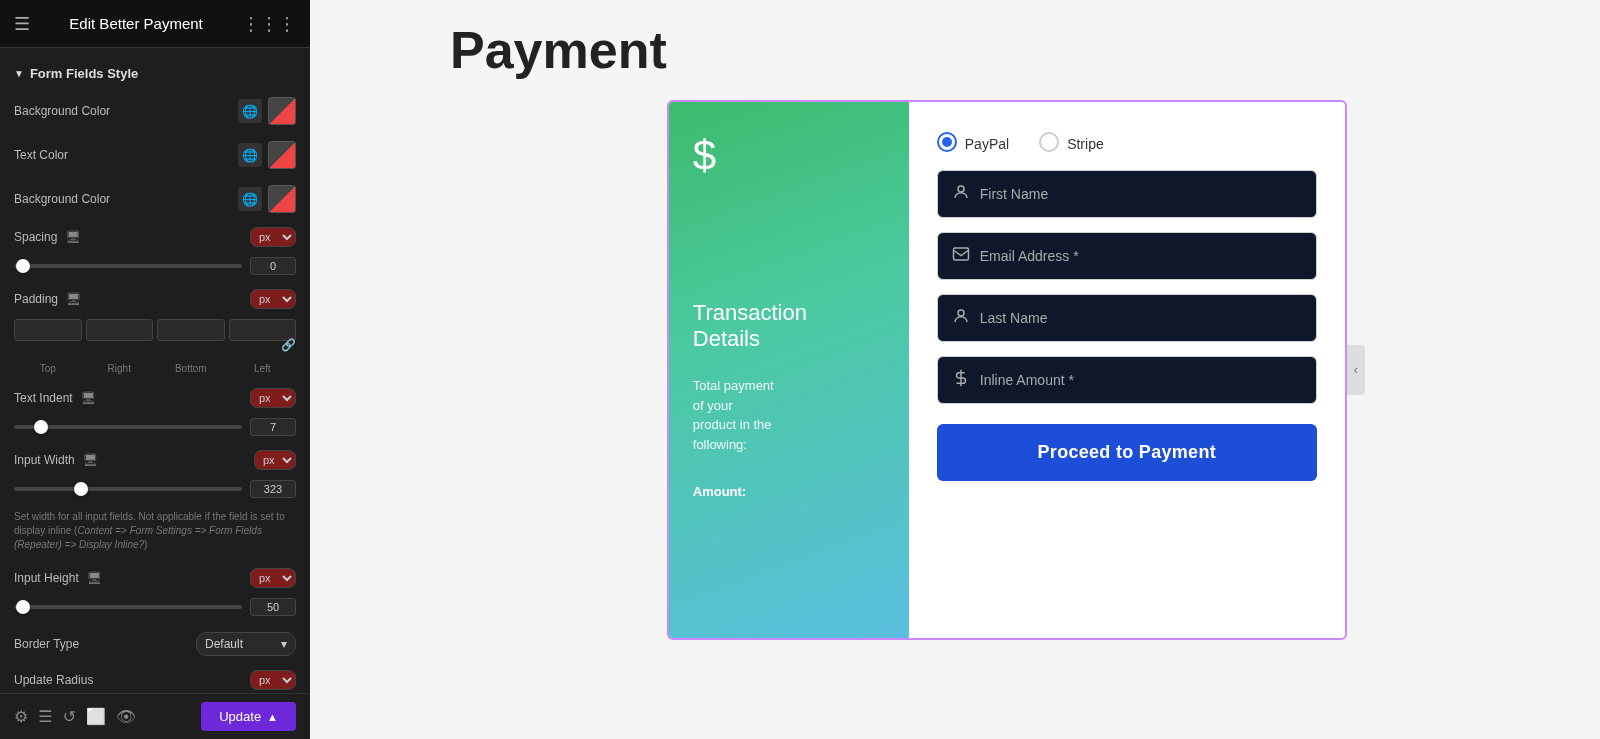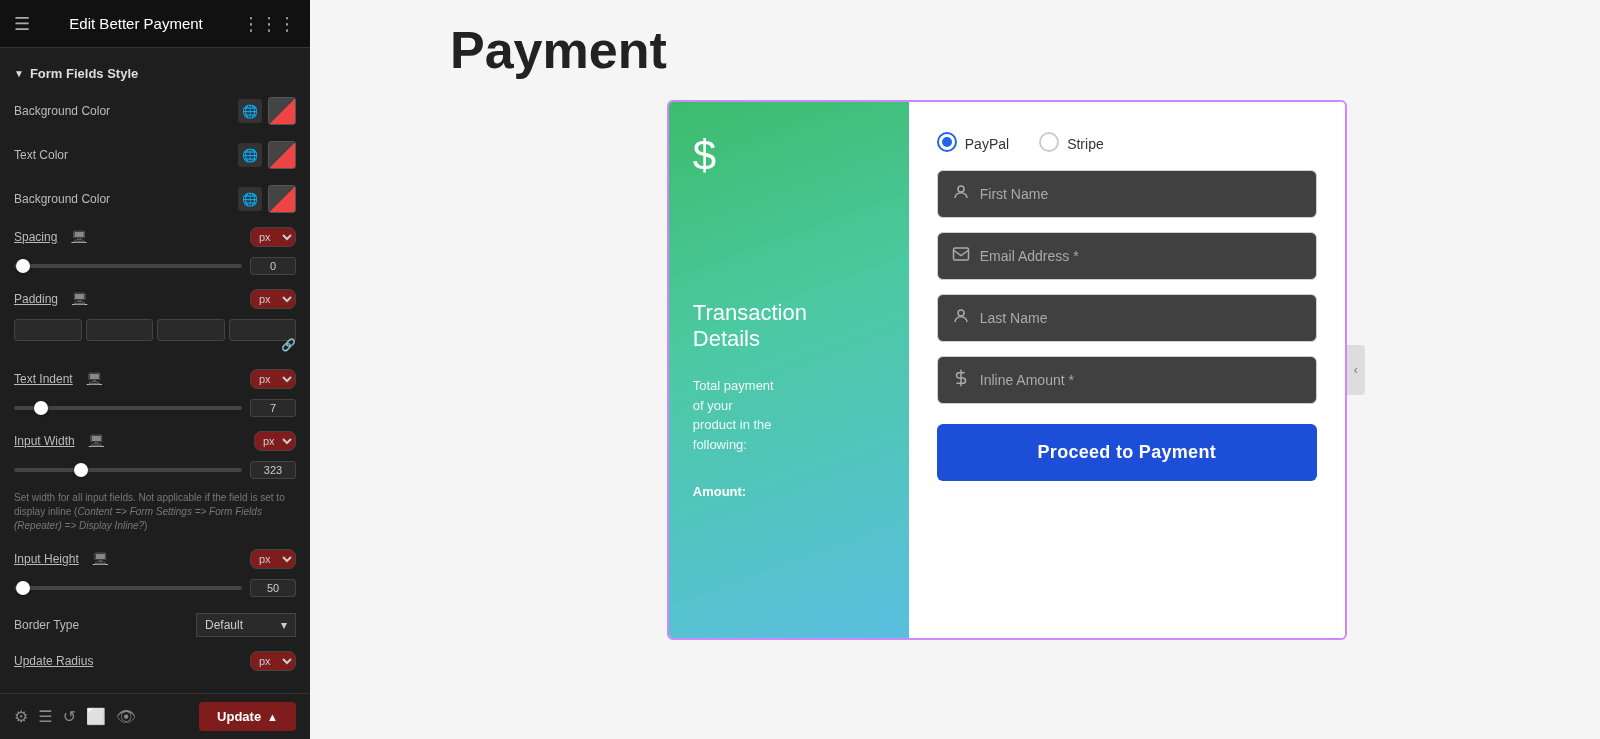--- a/index.html
+++ b/index.html
@@ -131,21 +131,21 @@
       padding: 2px 4px;
       border-radius: 7px;
       cursor: pointer;
     }
     .monitor-icon {
       font-size: 12px;
       color: #888;
       margin-left: 4px;
     }
     .label-with-icon {
-      display: flex; align-items: center; gap: 10px; text-decoration: underline;
+      display: flex; align-items: center; gap: 4px;
     }
     .padding-grid {
       display: grid;
       grid-template-columns: repeat(4, 1fr);
       gap: 4px;
       padding: 4px 14px 4px;
       position: relative;
     }
     .padding-input {
       background: #2a2a2a;
@@ -179,21 +179,21 @@
     .hint-text {
       font-size: 10px;
       color: #777;
       padding: 4px 14px 10px;
       line-height: 1.4;
     }
     .hint-text em { font-style: italic; }
     .select-control {
       background: #2a2a2a;
       border: 1px solid #444;
-      border-radius: 0;
+      border-radius: 10px;
       color: #ccc;
       font-size: 12px;
       padding: 4px 8px;
       min-width: 100px;
       cursor: pointer;
       display: flex; align-items: center; justify-content: space-between;
     }
 
     
     .sidebar-footer {
@@ -202,27 +202,27 @@
       display: flex;
       align-items: center;
       gap: 10px;
     }
     .footer-icon {
       color: #888;
       font-size: 16px;
       cursor: pointer;
     }
     .update-btn {
-      background: #7f1d1d;
+      background: #6d28d9;
       color: #fff;
       border: none;
       border-radius: 4px;
       padding: 7px 18px;
       font-size: 13px;
-      font-weight: 700;
+      font-weight: 400;
       cursor: pointer;
       display: flex; align-items: center; gap: 6px;
     }
     .update-chevron { font-size: 11px; }
     .footer-spacer { flex: 1; }
 
     
     .main-content {
       flex: 1;
       display: flex;
@@ -317,21 +317,21 @@
       border-radius: 50%;
       background: #2563eb;
     }
     .form-field {
       display: flex;
       align-items: center;
       border: 1.5px solid #d0d0d0;
       border-radius: 6px;
       padding: 12px 14px;
       gap: 10px;
-      background: #404040;
+      background: #0f172a;
     }
     .field-icon {
       color: #aaa;
       font-size: 16px;
       flex-shrink: 0;
     }
     .field-placeholder {
       color: #aaa;
       font-size: 14px;
     }
@@ -432,20 +432,26 @@
         <option>px</option>
         <option>em</option>
       </select>
     </div>
     <div class="padding-grid">
       <input class="padding-input" type="text" value="" style="">
       <input class="padding-input" type="text" value="" style="">
       <input class="padding-input" type="text" value="" style="">
       <input class="padding-input" type="text" value="" style="">
       <span class="link-icon" style="position:static;margin-left:auto;color:#666;font-size:12px;grid-column:span 4;text-align:right;">🔗</span>
+    </div>
+    <div class="padding-labels">
+      <span class="padding-label">Top</span>
+      <span class="padding-label">Right</span>
+      <span class="padding-label">Bottom</span>
+      <span class="padding-label">Left</span>
     </div>
 
     <div class="control-row-with-unit">
       <div class="label-with-icon">
         <span>Text Indent</span>
         <span class="monitor-icon">🖥</span>
       </div>
       <select class="unit-select">
         <option>px</option>
         <option>em</option>

